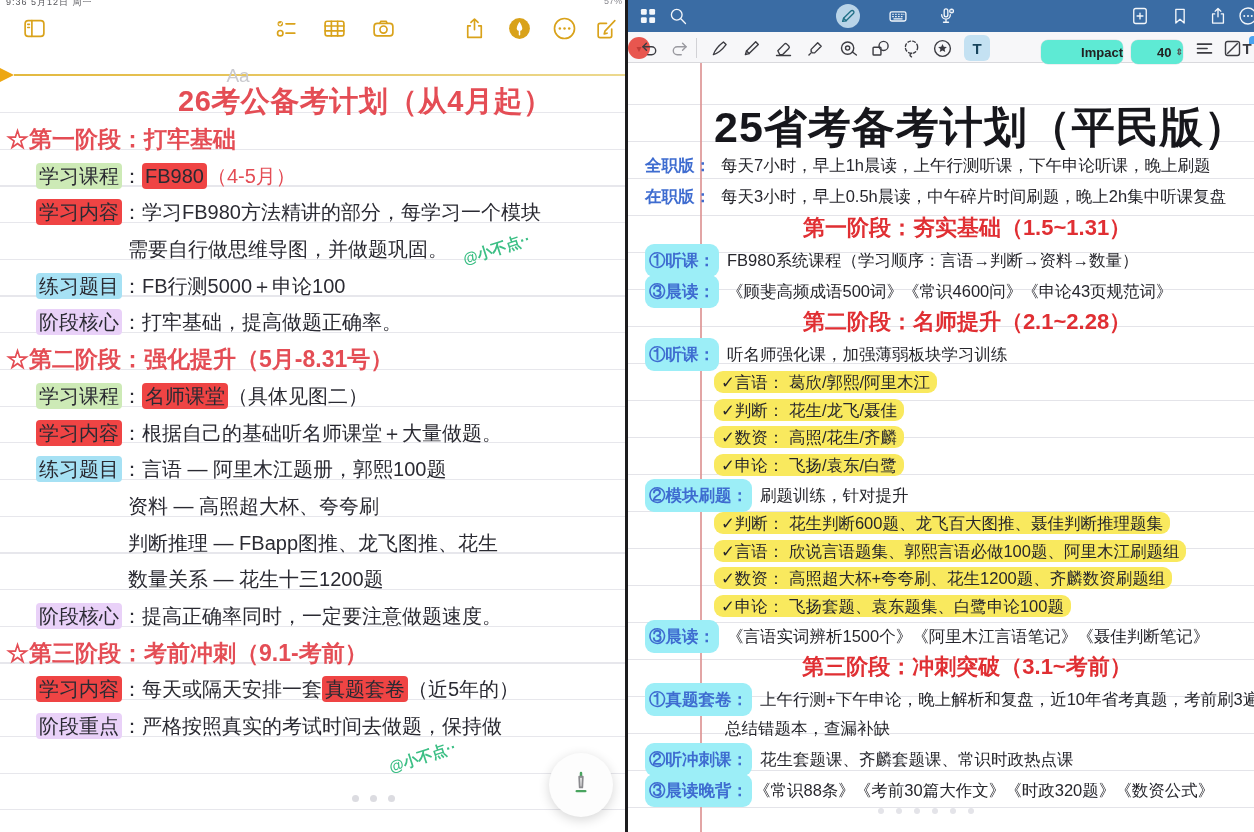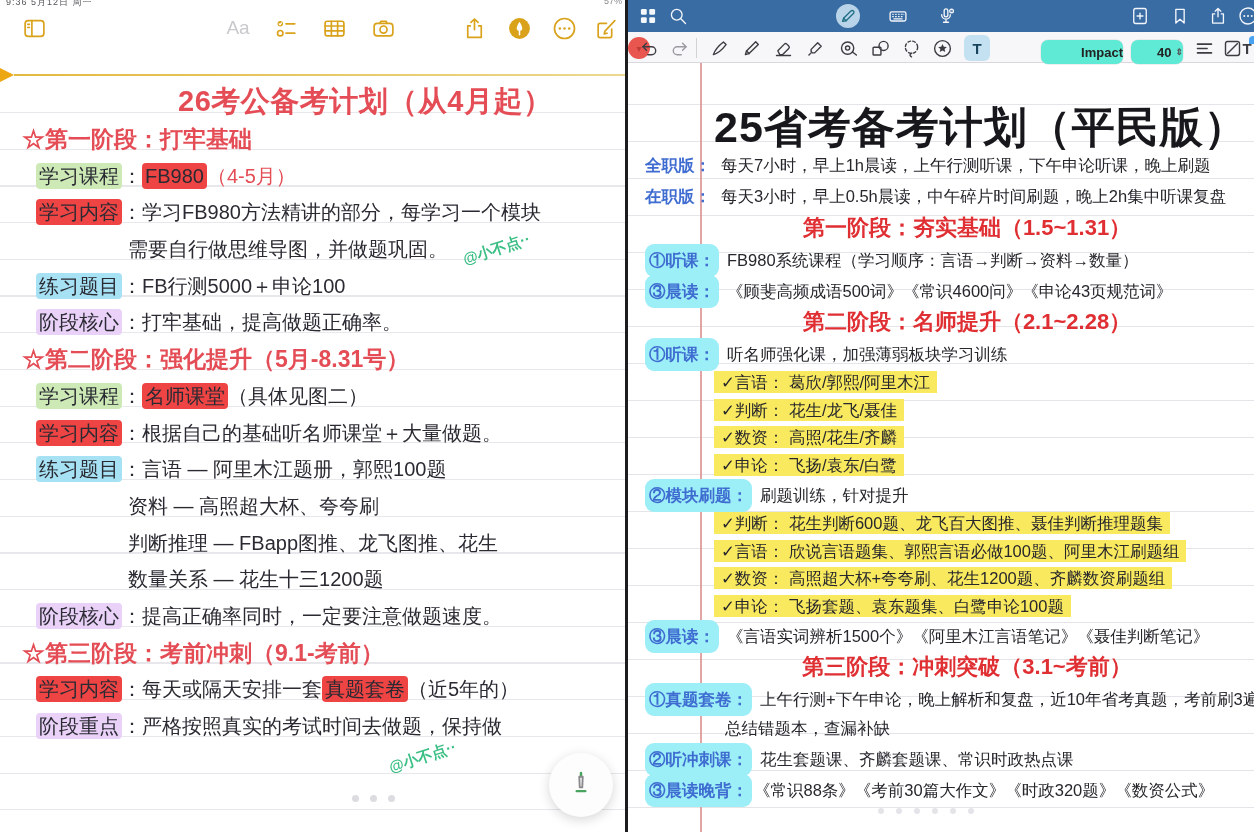--- a/index.html
+++ b/index.html
@@ -6,36 +6,36 @@
   html,body { width:1254px; height:832px; overflow:hidden; background:#fff;
               font-family:"Liberation Sans", sans-serif; }
   #screen { position:relative; width:1254px; height:832px; background:#fff; }
 
   
   #left-pane { position:absolute; left:0; top:0; width:626px; height:832px; background:#ffffff; overflow:hidden; }
   #left-status { position:absolute; top:-4px; left:6px; font-size:9px; color:#55555a; letter-spacing:1px; }
   #left-status-right { position:absolute; top:-4px; right:4px; font-size:9px; color:#8a8a90; }
   .ltb-icon { position:absolute; top:14px; width:28px; height:28px; color:#d9a21a; display:flex; align-items:center; justify-content:center; }
   .ltb-icon svg { width:25px; height:25px; }
-  .ltb-icon.disabled { color:#c9c9ce; }
+  .ltb-icon.disabled { color:#c9c9ce;margin-top:48px; }
   .ltb-aa { font-size:19px; font-weight:400; }
 
   #left-divider-line { position:absolute; top:74px; left:14px; right:0; height:2px;
       background:linear-gradient(to right,#e3b93f,#ecd98f); }
   #left-divider-arrow { position:absolute; top:68px; left:0; width:0; height:0;
       border-top:7px solid transparent; border-bottom:7px solid transparent; border-left:14px solid #eda712; }
 
   #left-rules { position:absolute; top:112px; left:0; width:626px; height:707px;
       background:repeating-linear-gradient(to bottom,#e7e7ec 0 1.2px, transparent 1.2px 36.7px); }
 
   #left-title { position:absolute; top:82px; left:178px; font-size:29px; color:#e44d55; font-weight:700; letter-spacing:0.5px;}
 
   #left-rows { position:absolute; top:121px; left:0; width:626px; }
   .lrow { height:36.7px; line-height:36.7px; white-space:nowrap; font-size:20px; color:#2a2a32; }
-  .lrow.h { padding-left:6px; font-size:23px; font-weight:700; color:#e44d55;margin-left:16px; }
+  .lrow.h { padding-left:6px; font-size:23px; font-weight:700; color:#e44d55; }
   .lrow.l { padding-left:36px; }
   .lrow.i { padding-left:128px; }
   .seg.red { color:#e44d55; }
   .seg.ink { color:#2a2a32; }
   .hl { border-radius:4px; padding:2px 3px; }
   .hl-green  { background:#cdeab6; }
   .hl-yellow { background:#ef4444; }
   .hl-blue   { background:#a6e1f4; }
   .hl-purple { background:#e9d1f8; }
 
@@ -78,21 +78,21 @@
 
   #right-rows { position:absolute; top:150px; left:17px; width:604px; }
   .rrow { white-space:nowrap; font-size:16.5px; color:#26262c; }
   .rrow.label { height:31px; line-height:31px; }
   .rrow.check { height:27.5px; line-height:27.5px; padding-left:69px; }
   .rrow.cont  { height:29px; line-height:29px; padding-left:80px; }
   .rrow.heading { height:32px; line-height:32px; text-align:center; padding-left:40px;
       color:#e02f33; font-size:22px; font-weight:700; }
   .rlabel { display:inline-block; min-width:68px; color:#3e6cd0; font-weight:700; }
   .rlabel.chl { background:#9ceef7; border-radius:9px; padding:1px 4px; }
-  .yhl { background:#f9e95e; border-radius:0; padding:2px 7px; }
+  .yhl { background:#f9e95e; border-radius:9px; padding:2px 7px; }
 
   #right-dots { position:absolute; left:250px; top:808px; display:flex; gap:12px; }
   #right-dots i { width:6px; height:6px; border-radius:50%; background:#e4e4e9; }
 </style>
 </head>
 <body>
 
 <div id="screen">
 
   <div id="left-pane">

